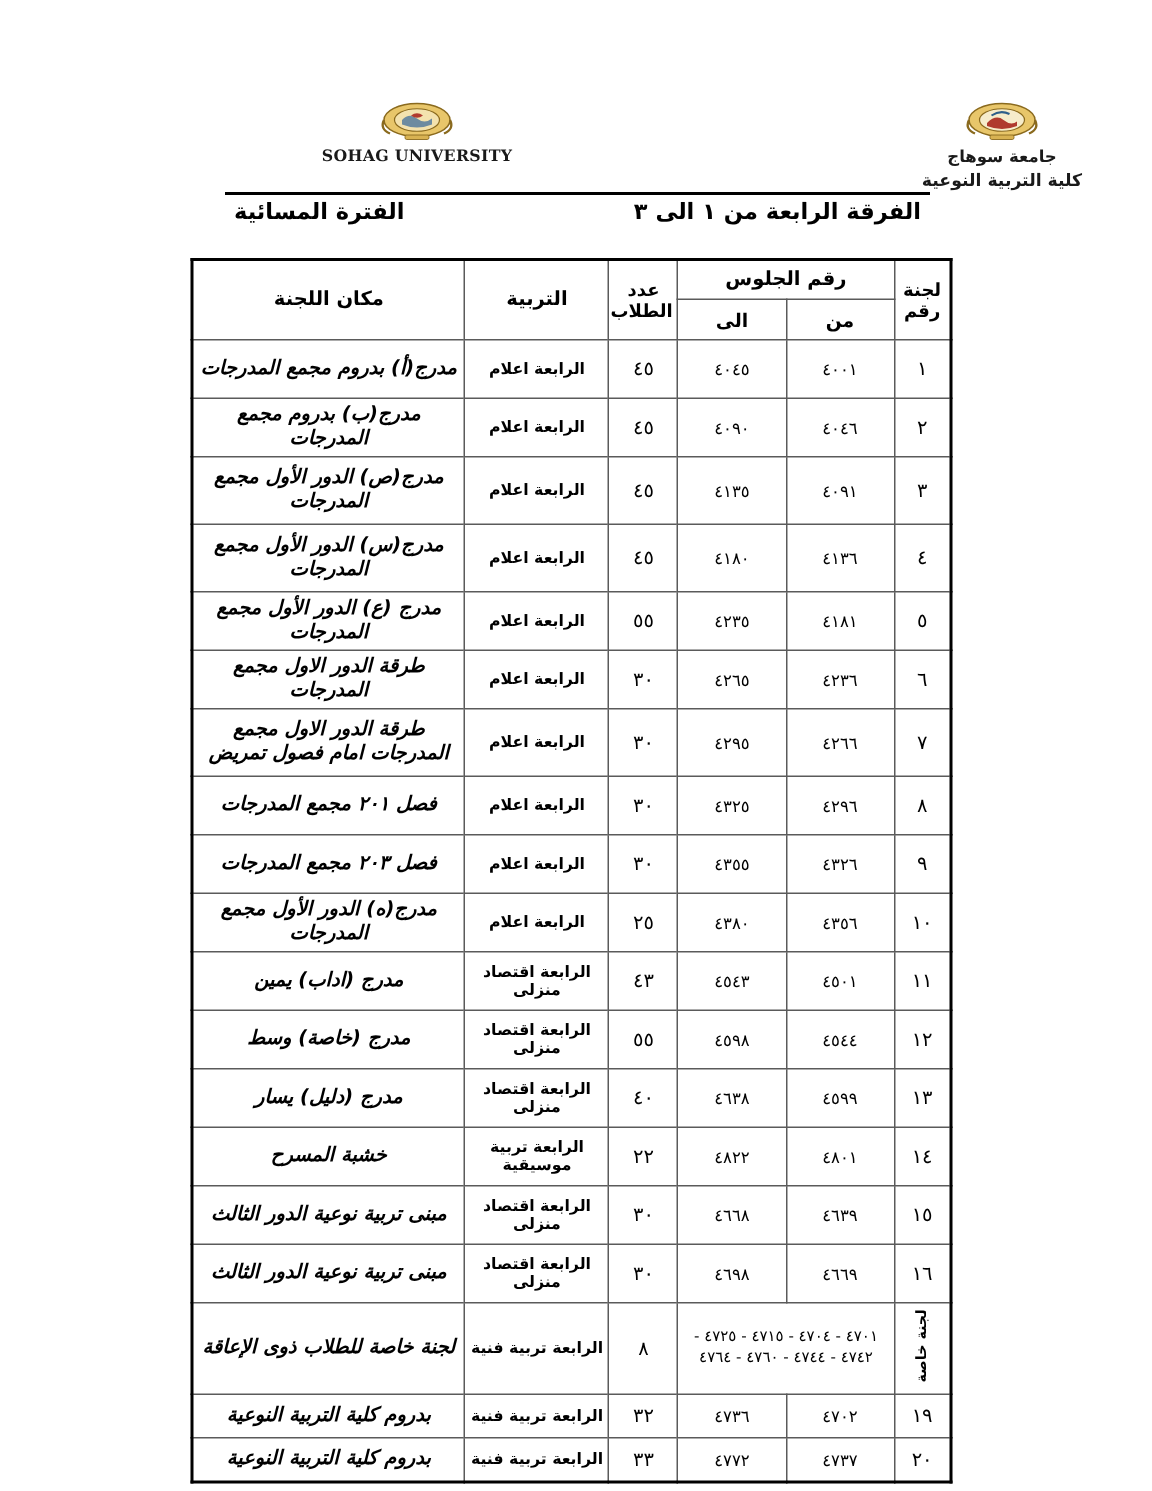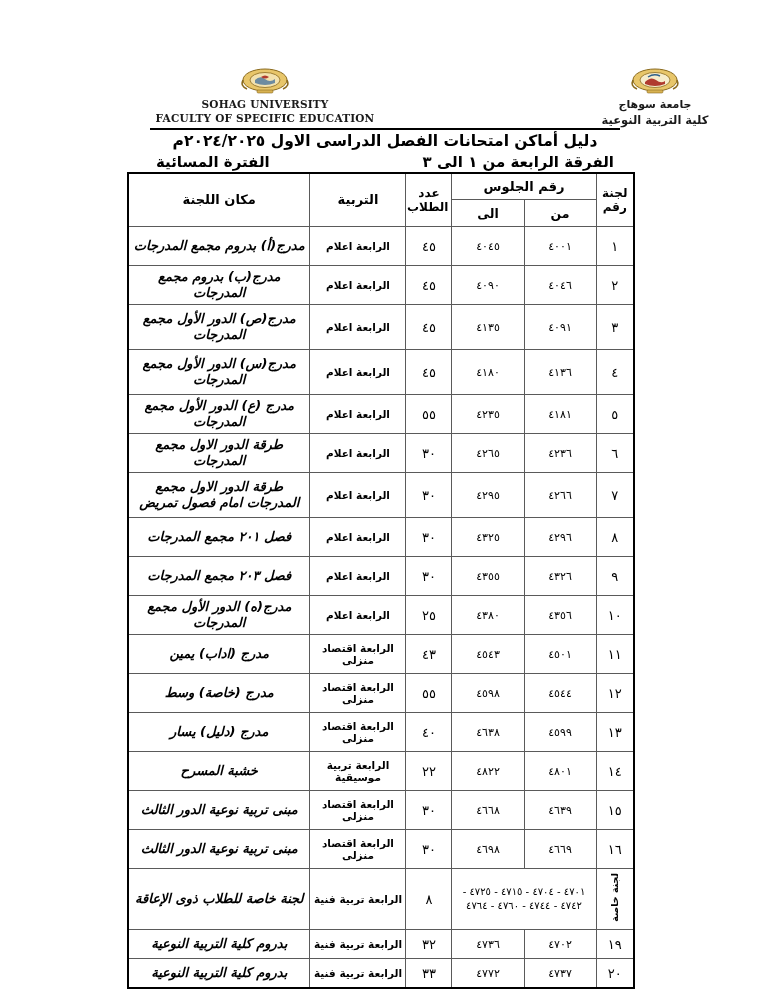--- a/index.html
+++ b/index.html
@@ -21,21 +21,21 @@
     width: 768px;
     height: 994px;
     position: relative;
     box-sizing: border-box;
   }
 
   
   .header {
     position: absolute;
     top: 66px;
-    left: 0;
+    left: 13px;
     right: 0;
     height: 62px;
   }
   .org-block {
     position: absolute;
     text-align: center;
   }
   .org-left  { left: 150px;  width: 230px; }
   .org-right { left: 540px;  width: 230px; }
 
@@ -219,21 +219,20 @@
         <svg width="56" height="30" viewBox="0 0 56 30" xmlns="http://www.w3.org/2000/svg">
           <ellipse cx="28" cy="14" rx="22" ry="11" fill="#e8c66a" stroke="#8a6a1e" stroke-width="1"></ellipse>
           <ellipse cx="28" cy="14" rx="15" ry="7.5" fill="#f3e2ae" stroke="#8a6a1e" stroke-width="0.8"></ellipse>
           <path d="M18 14 q5 -5 10 -1 q5 4 10 0 l0 4 q-10 4 -20 0 z" fill="#6d8ba0"></path>
           <path d="M24 11 q4 -3 8 0 q-4 3 -8 0 z" fill="#b03a2e"></path>
           <path d="M6 14 q-3 6 4 9 M50 14 q3 6 -4 9" stroke="#8a6a1e" stroke-width="1.6" fill="none"></path>
           <rect x="20" y="24" width="16" height="3" rx="1.2" fill="#d8b252" stroke="#8a6a1e" stroke-width="0.6"></rect>
         </svg>
       </div>
       <div class="org-name-en">SOHAG UNIVERSITY</div>
-      <div class="org-name-en">FACULTY OF SPECIFIC EDUCATION</div>
     </div>
 
     <div class="org-block org-right">
       <div class="crest">
         <svg width="56" height="30" viewBox="0 0 56 30" xmlns="http://www.w3.org/2000/svg">
           <ellipse cx="28" cy="14" rx="22" ry="11" fill="#e8c66a" stroke="#8a6a1e" stroke-width="1"></ellipse>
           <ellipse cx="28" cy="14" rx="15" ry="7.5" fill="#f6eccb" stroke="#8a6a1e" stroke-width="0.8"></ellipse>
           <path d="M18 16 q6 -6 11 -2 q5 4 9 1 l0 3 q-10 4 -20 0 z" fill="#b03a2e"></path>
           <path d="M21 11 q6 -4 12 -1" stroke="#2e5f8a" stroke-width="1.4" fill="none"></path>
           <path d="M6 14 q-3 6 4 9 M50 14 q3 6 -4 9" stroke="#8a6a1e" stroke-width="1.6" fill="none"></path>
@@ -241,21 +240,20 @@
         </svg>
       </div>
       <div class="org-name-ar">جامعة سوهاج</div>
       <div class="org-sub-ar">كلية التربية النوعية</div>
     </div>
   </div>
 
   <div class="rule"></div>
 
   <div class="title-wrap">
-    <div class="title-main">دليل أماكن امتحانات الفصل الدراسى الاول ٢٠٢٤/٢٠٢٥م</div>
     <div class="title-sub">
       <span>الفرقة الرابعة من ١ الى ٣</span>
       <span>الفترة المسائية</span>
     </div>
   </div>
 
   <div class="table-wrap">
     <table class="exam">
       <colgroup>
         <col class="col-no">

